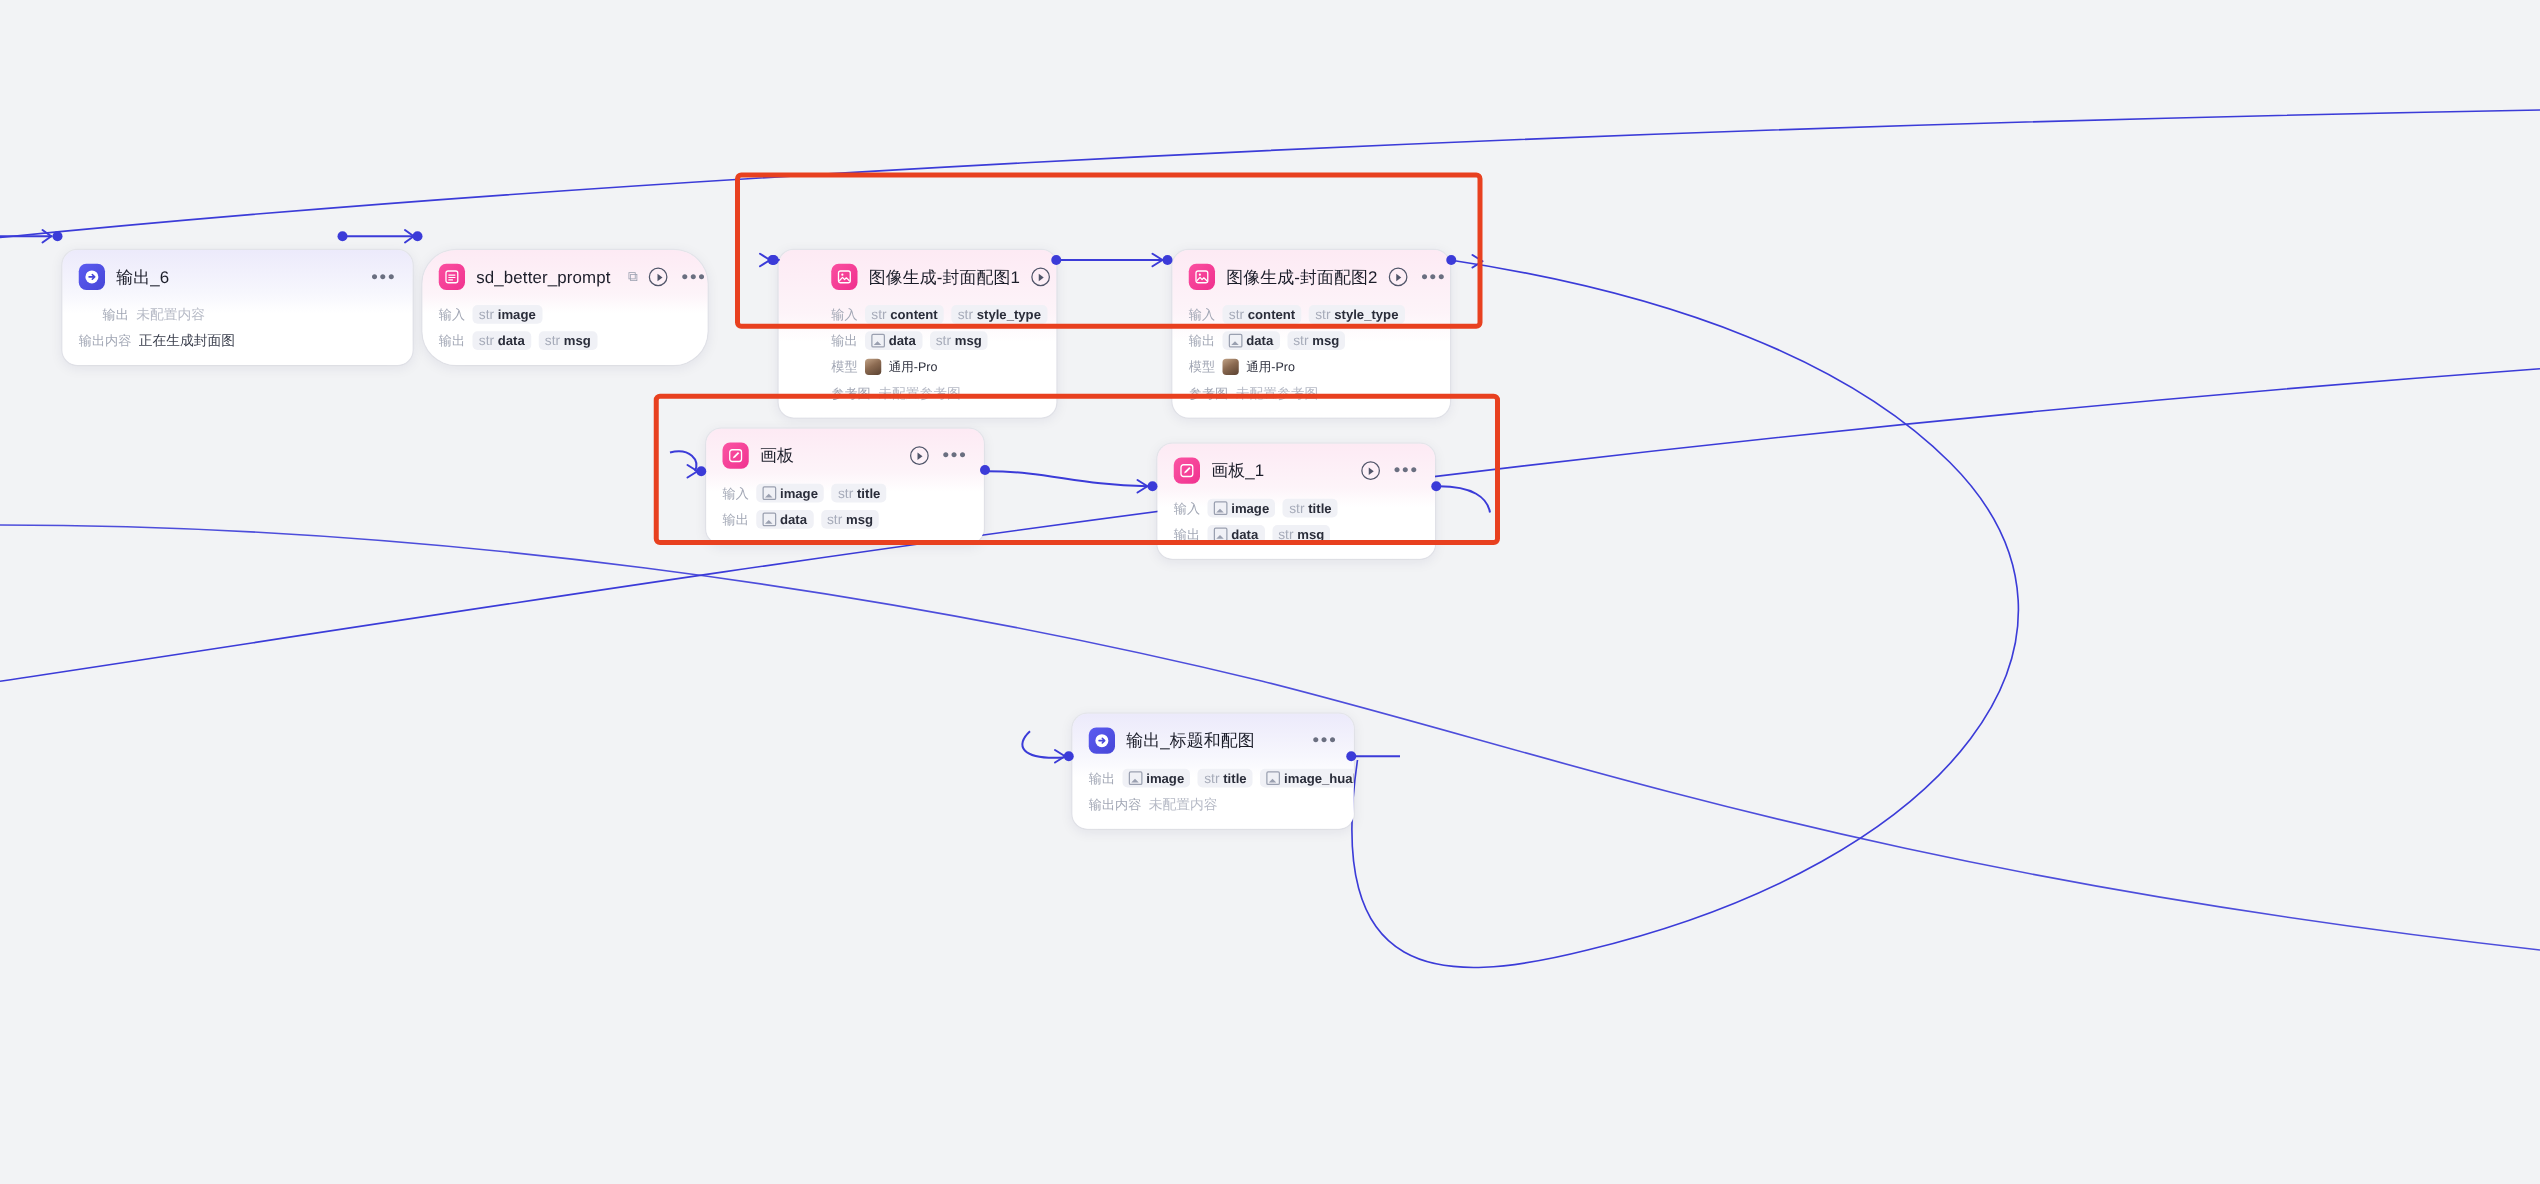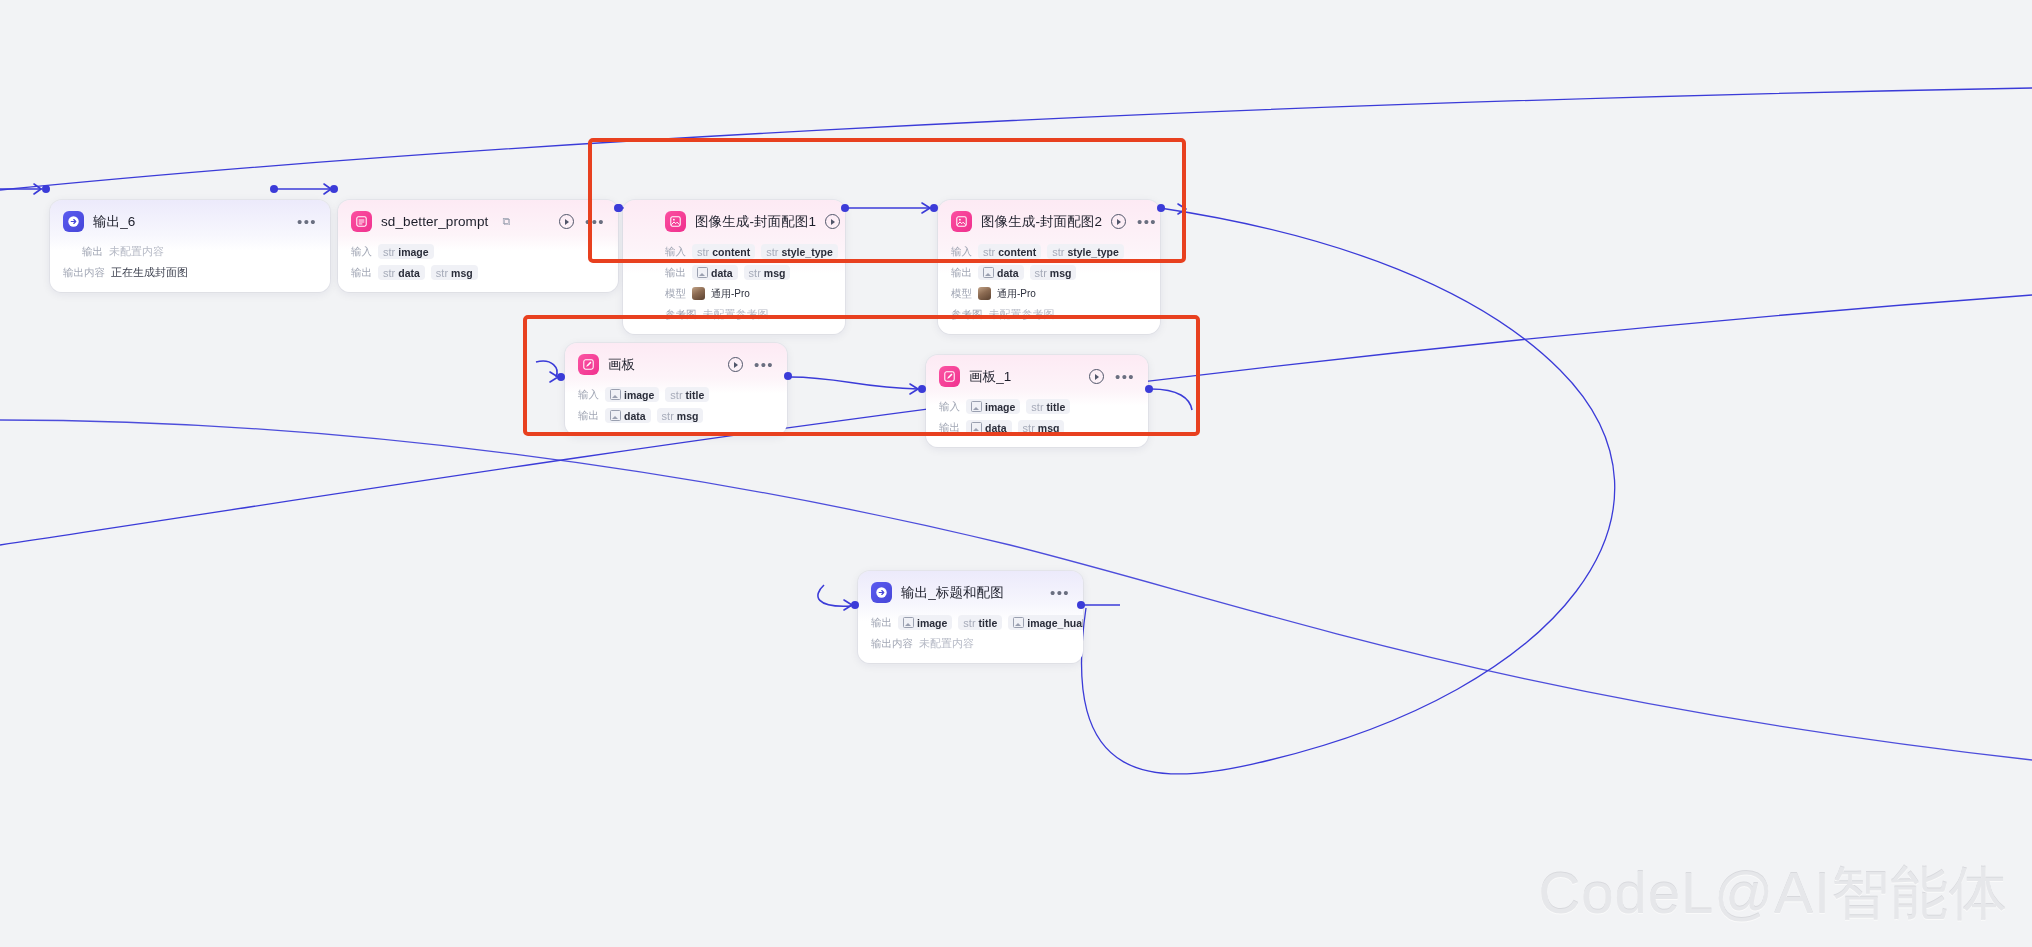--- a/index.html
+++ b/index.html
@@ -257,21 +257,21 @@
           <div class="row">
             <span class="row-label wide">输出</span>
             <span class="plain">未配置内容</span>
           </div>
           <div class="row">
             <span class="row-label wide">输出内容</span>
             <span class="plain dark">正在生成封面图</span>
           </div>
         </div>
       </div>
-      <div class="node tint-pink" style="left: 338px; top: 200px; width: 280px; min-height: 82px;">
+      <div class="node tint-pink" style="left: 338px; top: 200px; width: 228px; min-height: 82px; border-radius: 27px;">
         <div class="node-head">
           <span class="node-icon ic-prompt">
             <svg width="13" height="13" viewBox="0 0 16 16">
               <rect x="2.2" y="2.2" width="11.6" height="11.6" rx="2" fill="none" stroke="#fff" stroke-width="1.3"></rect>
               <path d="M5 6.2h6M5 8.6h6M5 11h3.6" stroke="#fff" stroke-width="1.2" stroke-linecap="round"></path>
             </svg>
           </span>
           <span class="node-title">sd_better_prompt</span>
           <span class="title-badge">⧉</span>
           <span class="head-actions">
@@ -538,14 +538,13 @@
       <div class="port" style="left: 930px; top: 204px; background: rgb(59, 59, 216);"></div>
       <div class="port" style="left: 1157px; top: 204px; background: rgb(59, 59, 216);"></div>
       <div class="port" style="left: 557px; top: 373px; background: rgb(59, 59, 216);"></div>
       <div class="port" style="left: 784px; top: 372px; background: rgb(59, 59, 216);"></div>
       <div class="port" style="left: 918px; top: 385px; background: rgb(59, 59, 216);"></div>
       <div class="port" style="left: 1145px; top: 385px; background: rgb(59, 59, 216);"></div>
       <div class="port" style="left: 851px; top: 601px; background: rgb(59, 59, 216);"></div>
       <div class="port" style="left: 1077px; top: 601px; background: rgb(59, 59, 216);"></div>
     </div>
 
-  <div id="watermark">CodeL@AI智能体</div>
 </div>
 
 </body></html>

